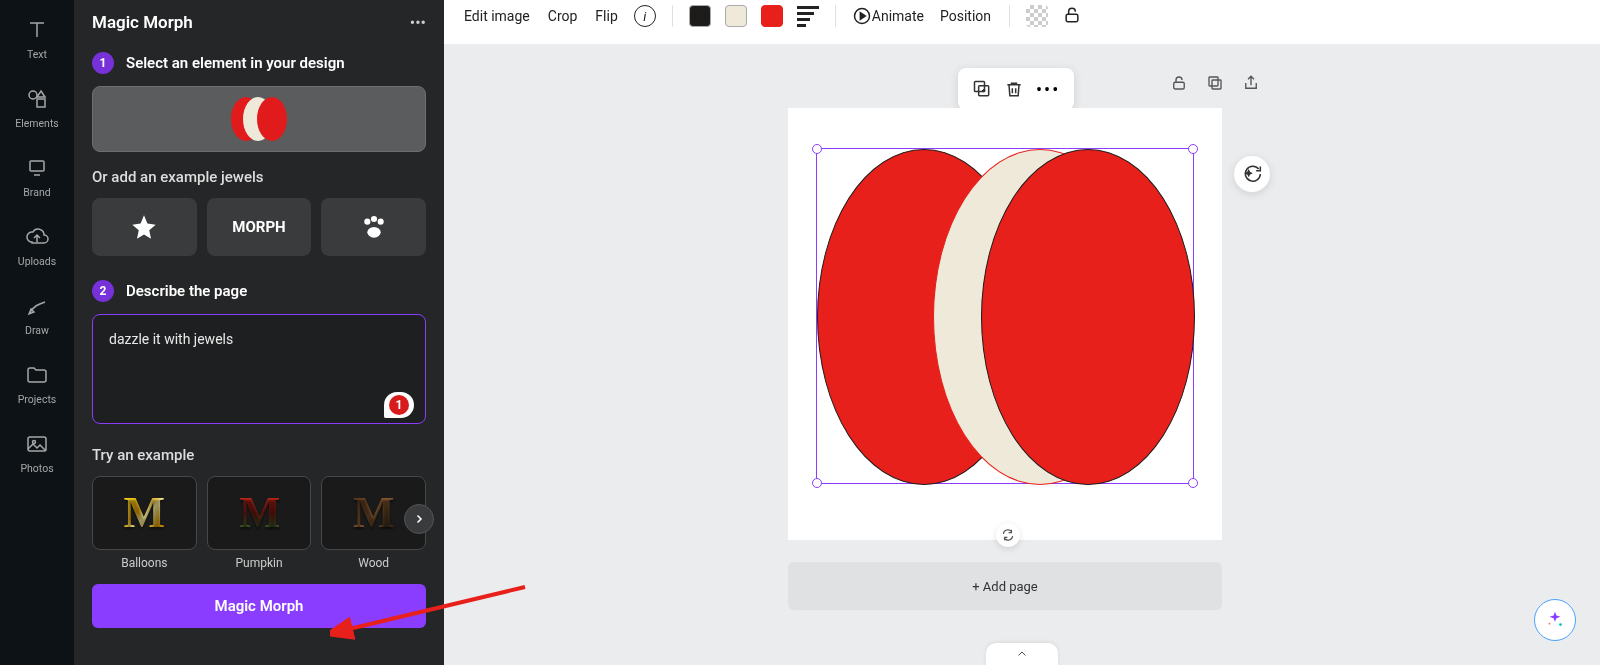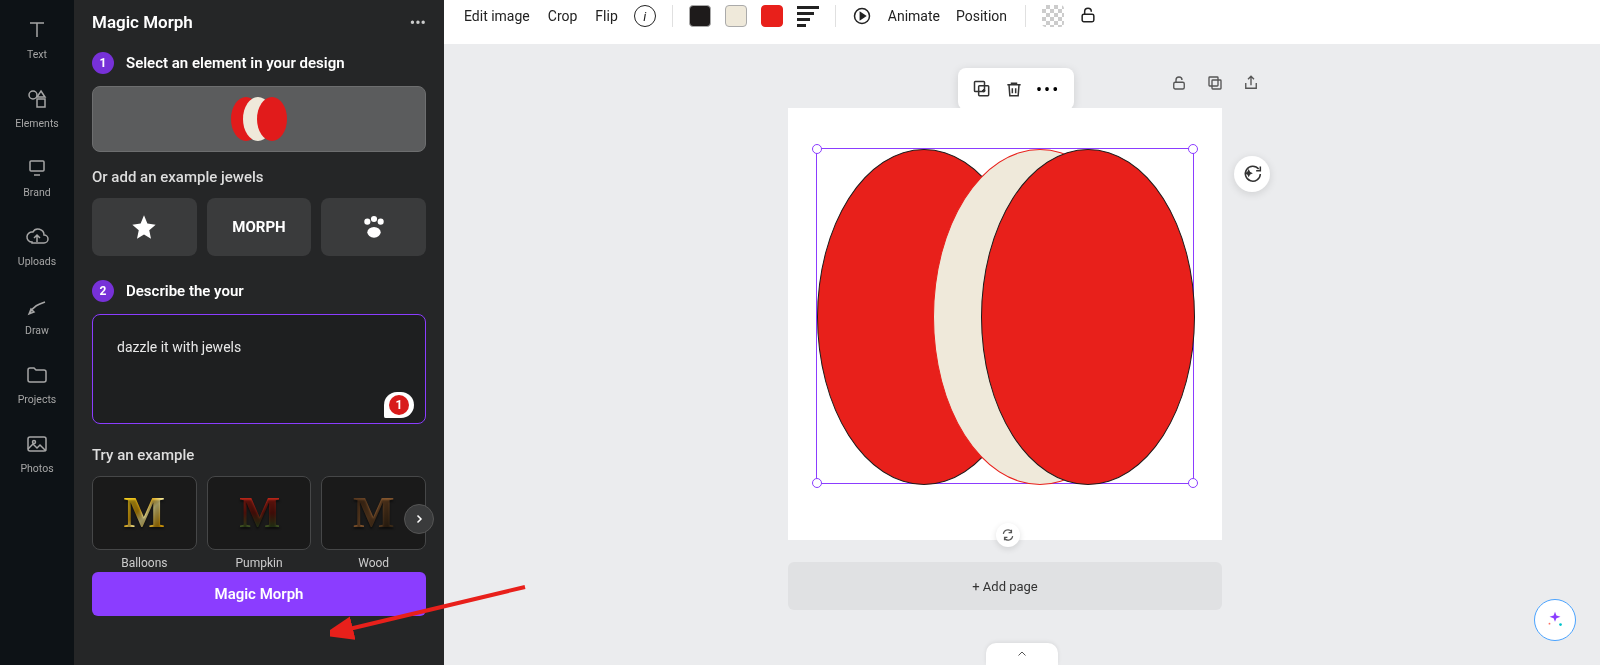--- a/index.html
+++ b/index.html
@@ -26,25 +26,25 @@
 .selected-preview { width: 100%; height: 66px; background: #5b5c5d; border-radius: 8px; border: 1px solid #6d6e6f; display: flex; align-items: center; justify-content: center; margin-bottom: 16px; }
 .sel-ovals { position: relative; width: 56px; height: 44px; }
 .sel-ovals .ov { position: absolute; border-radius: 50%; }
 .sel-ovals .o1 { left: 0; top: 0; width: 30px; height: 44px; background: #e11b1b; }
 .sel-ovals .o2 { left: 12px; top: 0; width: 30px; height: 44px; background: #efe9da; }
 .sel-ovals .o3 { left: 26px; top: 0; width: 30px; height: 44px; background: #e11b1b; }
 .subhead { font-size: 15px; font-weight: 500; color: #ddd; margin-bottom: 12px; }
 .examples { display: flex; gap: 10px; margin-bottom: 24px; }
 .ex-tile { flex: 1; height: 58px; background: #3a3b3c; border-radius: 8px; display: flex; align-items: center; justify-content: center; color: #fff; font-weight: 700; font-size: 15px; cursor: pointer; }
 .ex-tile svg { fill: #fff; }
-.prompt-box { width: 100%; height: 110px; background: #1e1f20; border: 1px solid #8b3dff; border-radius: 8px; padding: 24px; font-size: 14px; color: #e8e8e8; resize: none; outline: none; }
+.prompt-box { width: 100%; height: 110px; background: #1e1f20; border: 1px solid #8b3dff; border-radius: 8px; padding: 16px; font-size: 14px; color: #e8e8e8; resize: none; outline: none; }
 .prompt-wrap { position: relative; margin-bottom: 18px; }
 .badge1 { position: absolute; right: 12px; bottom: 10px; width: 30px; height: 26px; background: #fff; border-radius: 14px 14px 14px 2px; display: flex; align-items: center; justify-content: center; }
 .badge1 .inner { width: 20px; height: 20px; border-radius: 50%; background: #d81b1b; color: #fff; font-size: 12px; font-weight: 700; display: flex; align-items: center; justify-content: center; }
-.try-row { margin-bottom: 2px; }
+.try-row { margin-bottom: 14px; }
 .try-tiles { display: flex; gap: 10px; position: relative; }
 .try-item { flex: 1; display: flex; flex-direction: column; align-items: center; gap: 6px; cursor: pointer; }
 .try-thumb { width: 100%; height: 74px; border-radius: 8px; border: 1px solid #464748; background: #1a1a1a; display: flex; align-items: center; justify-content: center; overflow: hidden; }
 .try-caption { font-size: 12px; color: #ccc; }
 .try-nav { position: absolute; right: -8px; top: 28px; width: 30px; height: 30px; border-radius: 50%; background: #3a3b3c; border: 1px solid #555; display: flex; align-items: center; justify-content: center; color: #fff; cursor: pointer; }
 
 .letterM { font-family: Georgia, "Times New Roman", serif; font-weight: 900; font-size: 44px; line-height: 1; }
 .balloons .letterM { background: linear-gradient(135deg,#f8d423 10%,#e0a40a 40%,#fff3a0 55%,#d79b09 80%); -webkit-background-clip: text; color: transparent; text-shadow: 0 2px 2px rgba(0,0,0,.4); }
 .pumpkin .letterM { background: linear-gradient(180deg,#c8291b 10%,#7a1a10 50%,#2f6b2a 90%); -webkit-background-clip: text; color: transparent; text-shadow: 0 2px 2px rgba(0,0,0,.5); letter-spacing:-2px; }
 .wood .letterM { background: linear-gradient(135deg,#5a3a20 10%,#8a5a30 50%,#3a2a18 90%); -webkit-background-clip: text; color: transparent; text-shadow: 0 2px 2px rgba(0,0,0,.5); font-family:"Brush Script MT",cursive; }
@@ -57,21 +57,21 @@
 .toolbar .sep { width: 1px; height: 22px; background: #e0e0e0; margin: 0 2px; }
 .tbtn { background: none; border: none; font-size: 14px; color: #222; cursor: pointer; padding: 4px 2px; }
 .info { width: 22px; height: 22px; border: 1.5px solid #222; border-radius: 50%; display: flex; align-items: center; justify-content: center; font-size: 13px; font-style: italic; cursor: pointer; }
 .swatch { width: 22px; height: 22px; border-radius: 4px; cursor: pointer; border: 1px solid #aaa; }
 .sw1 { background: #1e1b1b; }
 .sw2 { background: #efe9da; }
 .sw3 { background: #e8201b; border-color:#e8201b; }
 .lines { display: flex; flex-direction: column; gap: 3px; width: 22px; cursor: pointer; }
 .lines span { height: 3px; background: #222; }
 .lines span:nth-child(1){width:100%}.lines span:nth-child(2){width:80%}.lines span:nth-child(3){width:60%}.lines span:nth-child(4){width:40%}
-.animate-btn { display: flex; align-items: center; gap: 16px; cursor: pointer; }
+.animate-btn { display: flex; align-items: center; gap: 0; cursor: pointer; }
 .transp { width: 22px; height: 22px; background: repeating-conic-gradient(#ccc 0 25%, #fff 0 50%) 0 0/8px 8px; border-radius: 4px; cursor: pointer; }
 .lock { cursor: pointer; }
 
 
 .canvas-area { position: absolute; left: 444px; right: 0; top: 44px; bottom: 0; background: #ebecee; overflow: hidden; }
 .page-tools { position: absolute; top: 30px; right: 340px; display: flex; gap: 18px; color: #444; }
 .page-tools .pt { cursor: pointer; }
 .page { position: absolute; left: 344px; top: 64px; width: 434px; height: 432px; background: #fff; }
 .sel-box { position: absolute; left: 28px; top: 40px; width: 378px; height: 336px; border: 1px solid #8b3dff; }
 .sel-handle { position: absolute; width: 10px; height: 10px; background: #fff; border: 1px solid #8b3dff; border-radius: 50%; }
@@ -196,21 +196,21 @@
               <circle cx="7" cy="8" r="2.3"></circle>
               <circle cx="12" cy="6" r="2.3"></circle>
               <circle cx="17" cy="8" r="2.3"></circle>
               <ellipse cx="12" cy="16" rx="5" ry="4"></ellipse>
             </svg>
         </div>
       </div>
 
       <div class="step">
         <span class="step-num">2</span>
-        <span class="step-label">Describe the your</span>
+        <span class="step-label">Describe the page</span>
       </div>
       <div class="prompt-wrap">
         <textarea class="prompt-box" style="">dazzle it with jewels</textarea>
         <div class="badge1">
             <div class="inner">1</div>
           </div>
       </div>
 
       <div class="try-row">
         <div class="subhead">Try an example</div>

